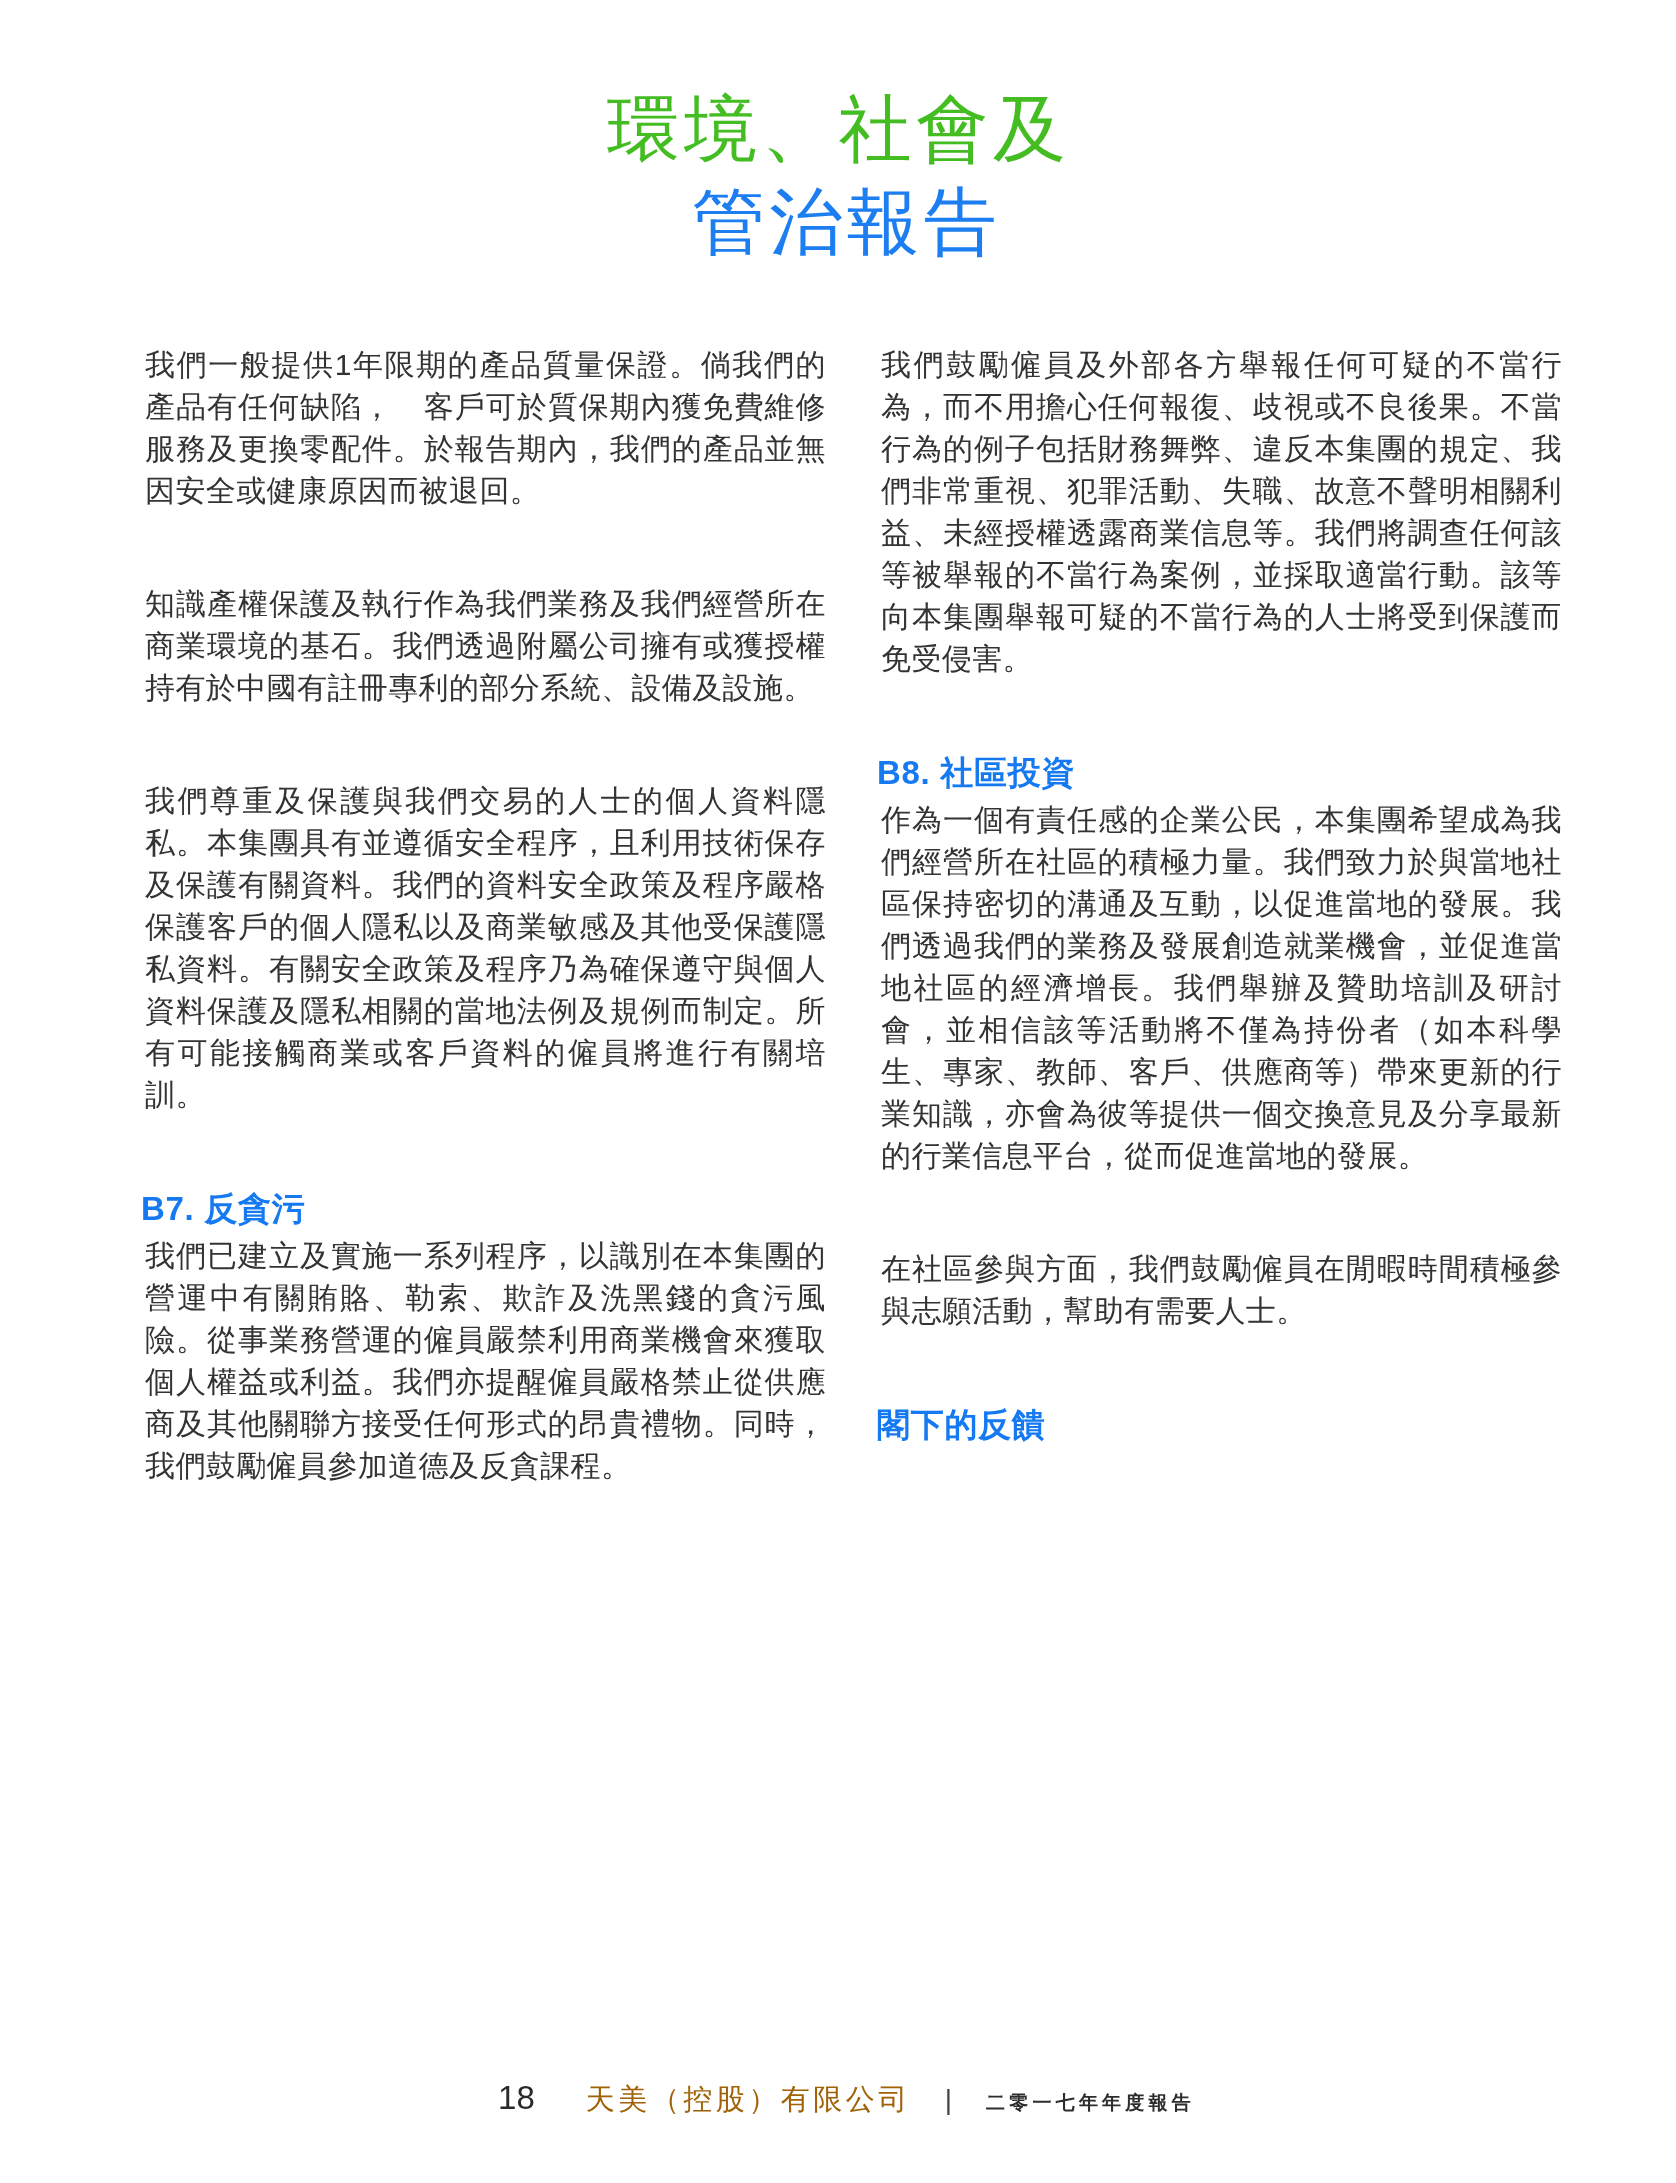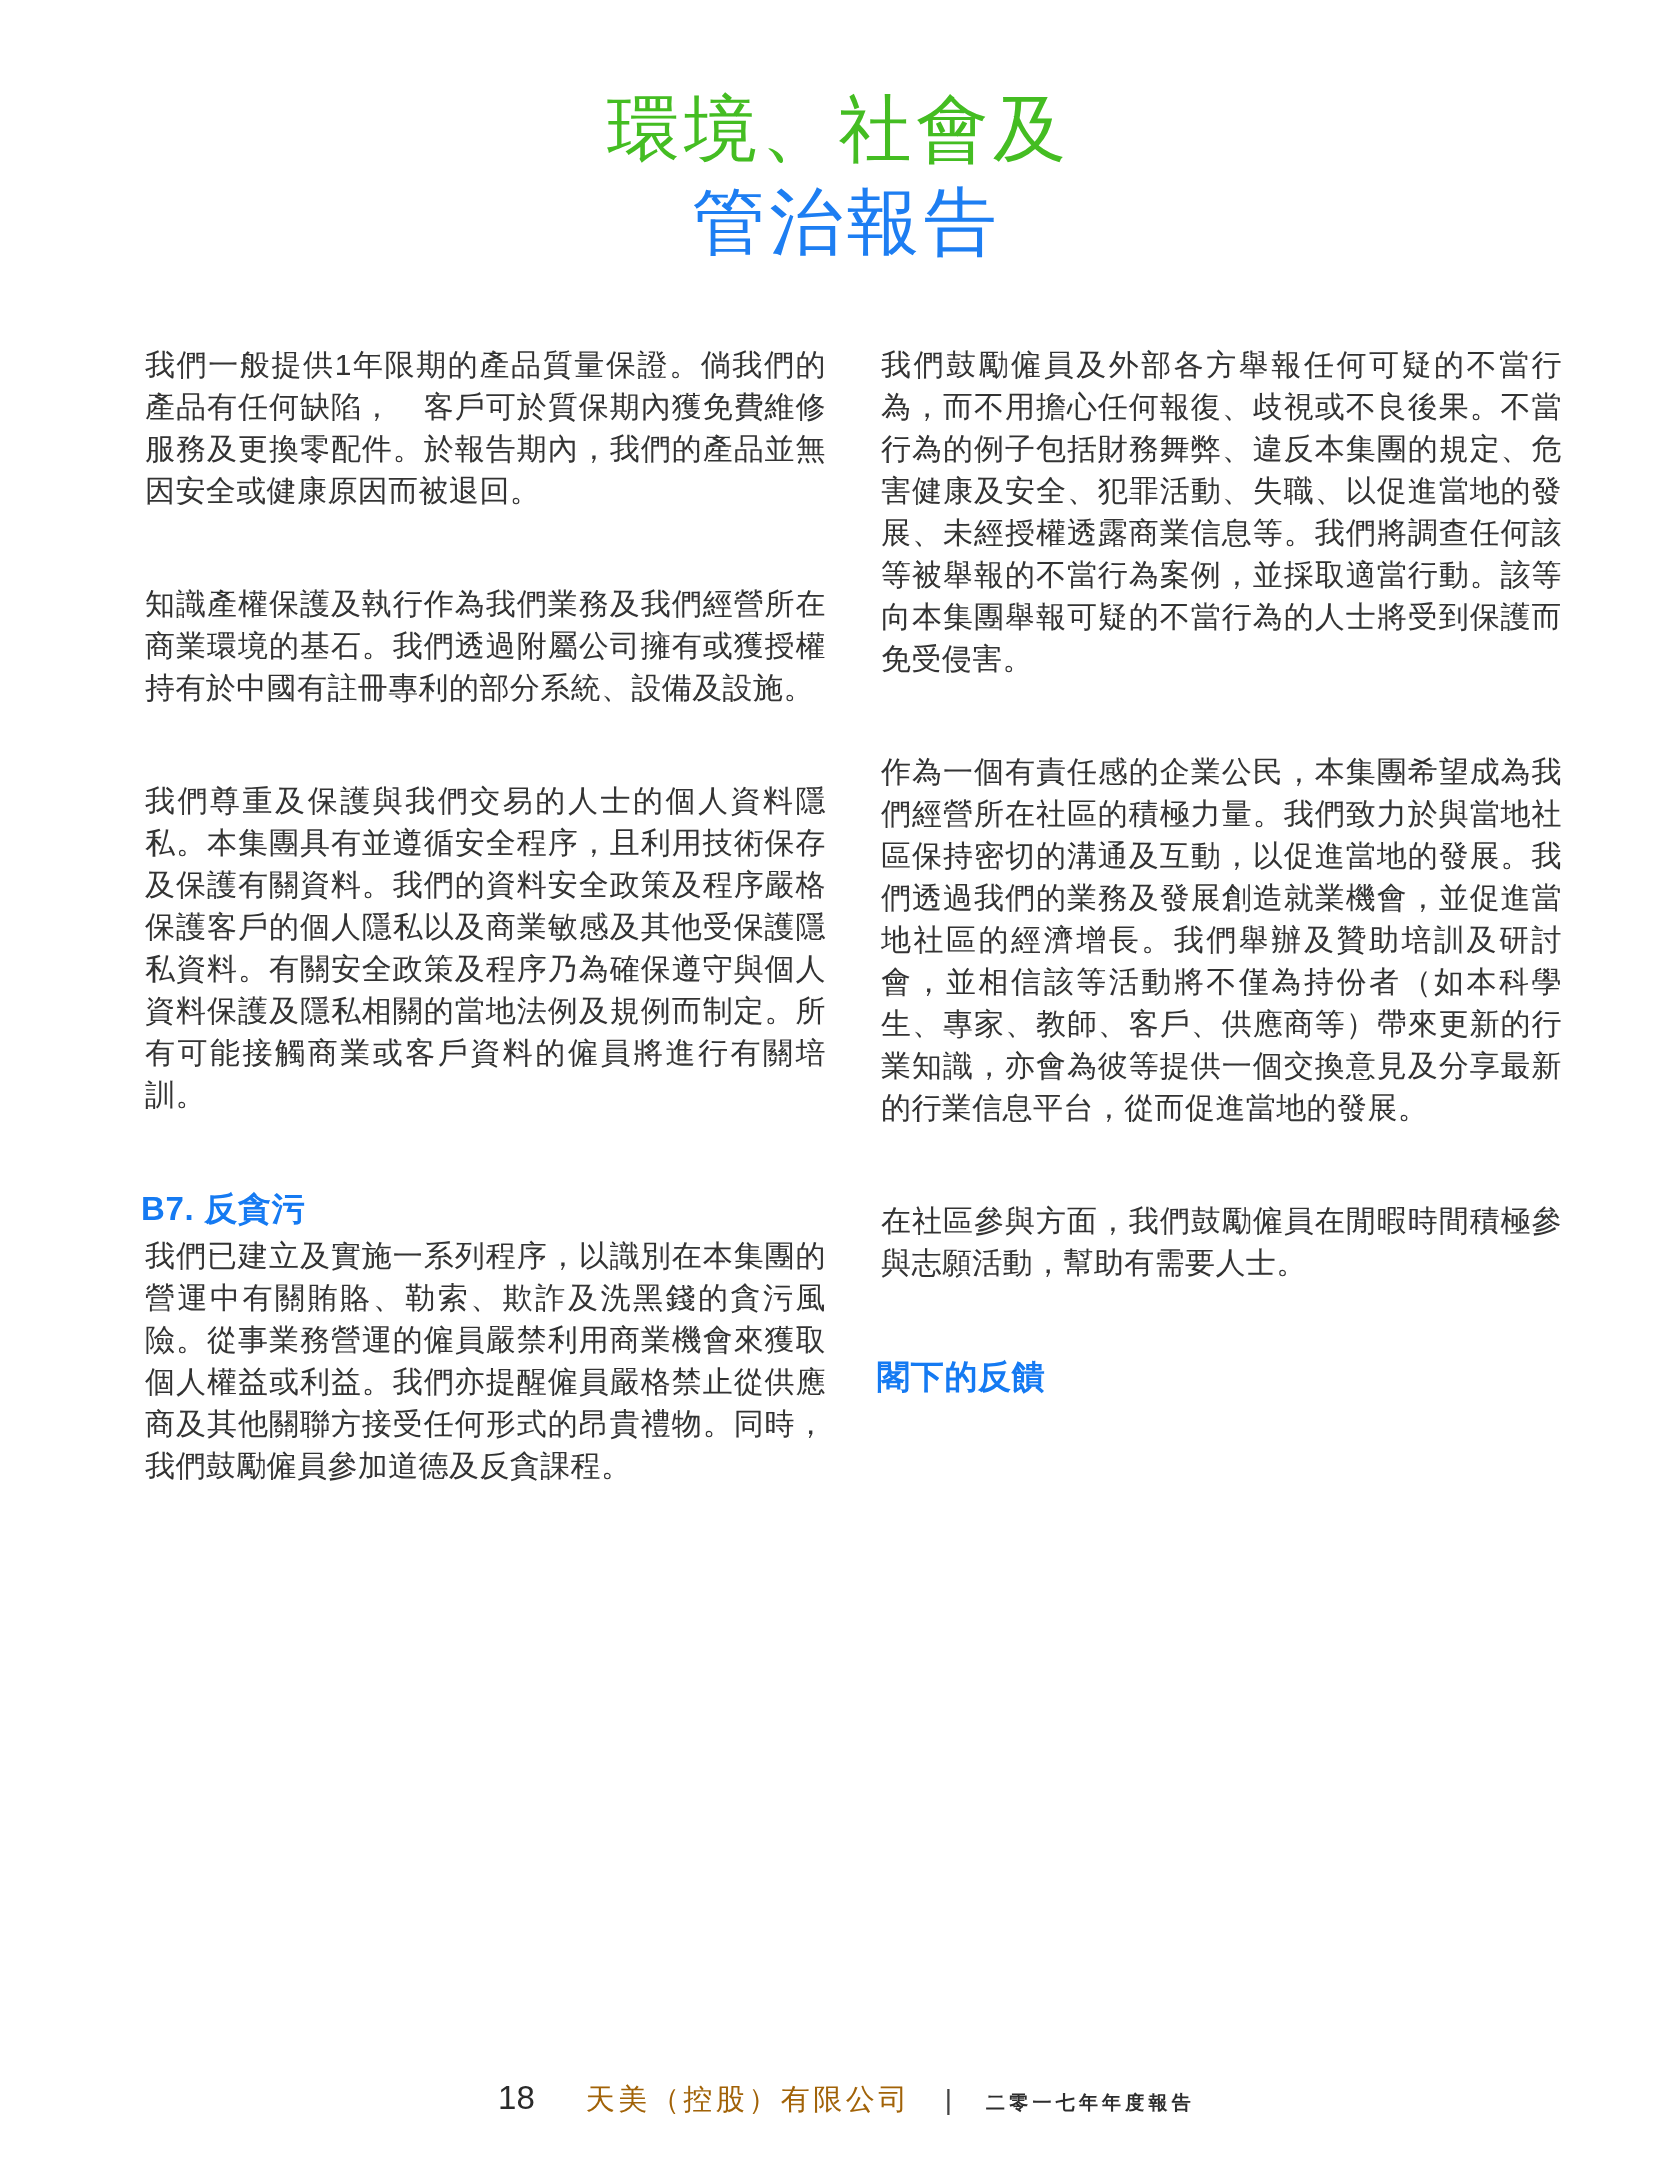--- a/index.html
+++ b/index.html
@@ -112,21 +112,22 @@
 
     <div class="col">
       <p>我們一般提供1年限期的產品質量保證。倘我們的產品有任何缺陷，　客戶可於質保期內獲免費維修服務及更換零配件。於報告期內，我們的產品並無因安全或健康原因而被退回。</p>
       <p>知識產權保護及執行作為我們業務及我們經營所在商業環境的基石。我們透過附屬公司擁有或獲授權持有於中國有註冊專利的部分系統、設備及設施。</p>
       <p>我們尊重及保護與我們交易的人士的個人資料隱私。本集團具有並遵循安全程序，且利用技術保存及保護有關資料。我們的資料安全政策及程序嚴格保護客戶的個人隱私以及商業敏感及其他受保護隱私資料。有關安全政策及程序乃為確保遵守與個人資料保護及隱私相關的當地法例及規例而制定。所有可能接觸商業或客戶資料的僱員將進行有關培訓。</p>
       <h2 class="sec-heading">B7. 反貪污</h2>
       <p>我們已建立及實施一系列程序，以識別在本集團的營運中有關賄賂、勒索、欺詐及洗黑錢的貪污風險。從事業務營運的僱員嚴禁利用商業機會來獲取個人權益或利益。我們亦提醒僱員嚴格禁止從供應商及其他關聯方接受任何形式的昂貴禮物。同時，我們鼓勵僱員參加道德及反貪課程。</p>
     </div>
 
     <div class="col">
-      <p>我們鼓勵僱員及外部各方舉報任何可疑的不當行為，而不用擔心任何報復、歧視或不良後果。不當行為的例子包括財務舞弊、違反本集團的規定、危害健康及安全、犯罪活動、失職、以促進當地的發展、未經授權透露商業信息等。我們將調查任何該等被舉報的不當行為案例，並採取適當行動。該等向本集團舉報可疑的不當行為的人士將受到保護而免受侵害。</p>
+      <p>我們鼓勵僱員及外部各方舉報任何可疑的不當行為，而不用擔心任何報復、歧視或不良後果。不當行為的例子包括財務舞弊、違反本集團的規定、我們非常重視、犯罪活動、失職、故意不聲明相關利益、未經授權透露商業信息等。我們將調查任何該等被舉報的不當行為案例，並採取適當行動。該等向本集團舉報可疑的不當行為的人士將受到保護而免受侵害。</p>
+      <h2 class="sec-heading">B8. 社區投資</h2>
       <p>作為一個有責任感的企業公民，本集團希望成為我們經營所在社區的積極力量。我們致力於與當地社區保持密切的溝通及互動，以促進當地的發展。我們透過我們的業務及發展創造就業機會，並促進當地社區的經濟增長。我們舉辦及贊助培訓及研討會，並相信該等活動將不僅為持份者（如本科學生、專家、教師、客戶、供應商等）帶來更新的行業知識，亦會為彼等提供一個交換意見及分享最新的行業信息平台，從而促進當地的發展。</p>
       <p>在社區參與方面，我們鼓勵僱員在閒暇時間積極參與志願活動，幫助有需要人士。</p>
       <h2 class="sec-heading">閣下的反饋</h2>
     </div>
 
   </div>
 
   <div class="footer">
     <span class="page-number">18</span>
     <span class="company-name">天美（控股）有限公司</span>

